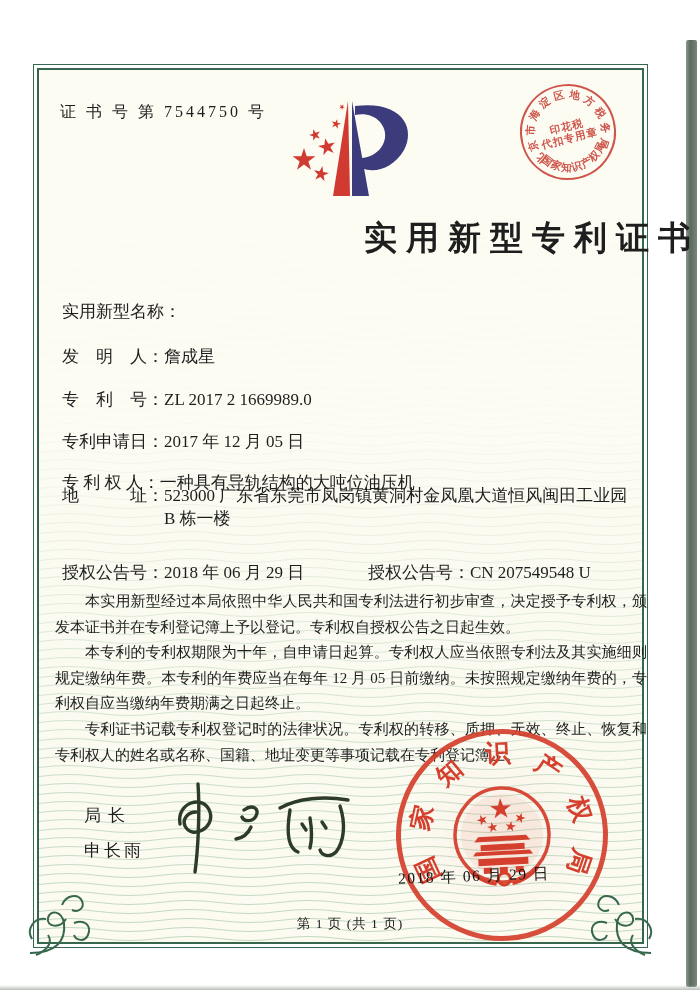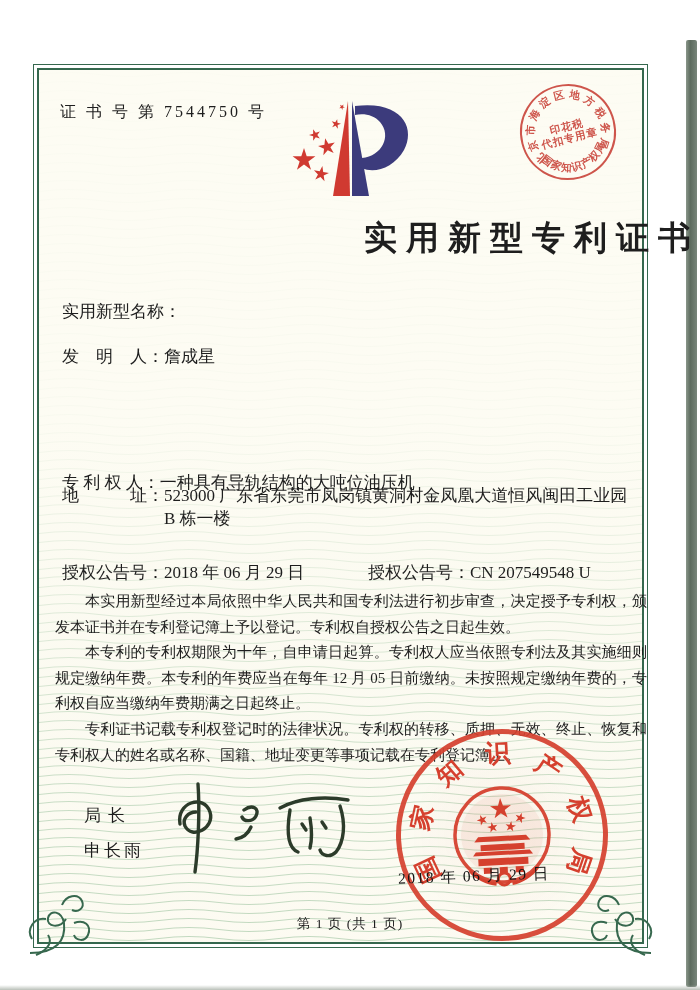--- a/index.html
+++ b/index.html
@@ -119,20 +119,28 @@
 
     <div class="title">实用新型专利证书</div>
 
     <div class="field" style="top:300px">
       <span class="flabel">实用新型名称：</span>
     </div>
     <div class="field" style="top:345px">
       <span class="flabel">发　明　人：</span>
       <span class="fvalue">詹成星</span>
     </div>
+    <div class="field" style="top:388px">
+      <span class="flabel">专　利　号：</span>
+      <span class="fvalue">ZL 2017 2 1669989.0</span>
+    </div>
+    <div class="field" style="top:430px">
+      <span class="flabel">专利申请日：</span>
+      <span class="fvalue">2017 年 12 月 05 日</span>
+    </div>
     <div class="field" style="top:471px">
       <span class="flabel">专 利 权 人：</span>
       <span class="fvalue">一种具有导轨结构的大吨位油压机</span>
     </div>
     <div class="field" style="top:484px">
       <span class="flabel">地　　　址：</span>
       <span class="fvalue">523000 广东省东莞市凤岗镇黄洞村金凤凰大道恒风闽田工业园 B 栋一楼</span>
     </div>
     <div class="field" style="top:561px">
       <span class="flabel">授权公告号：</span>

